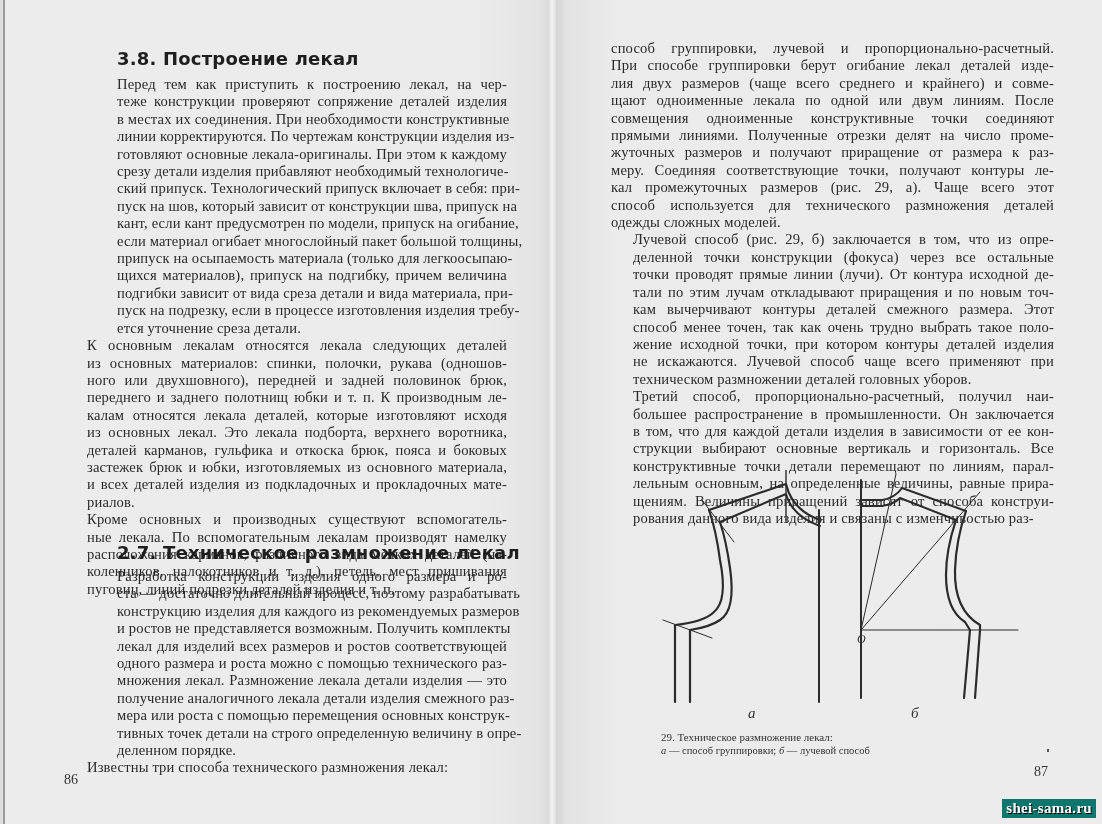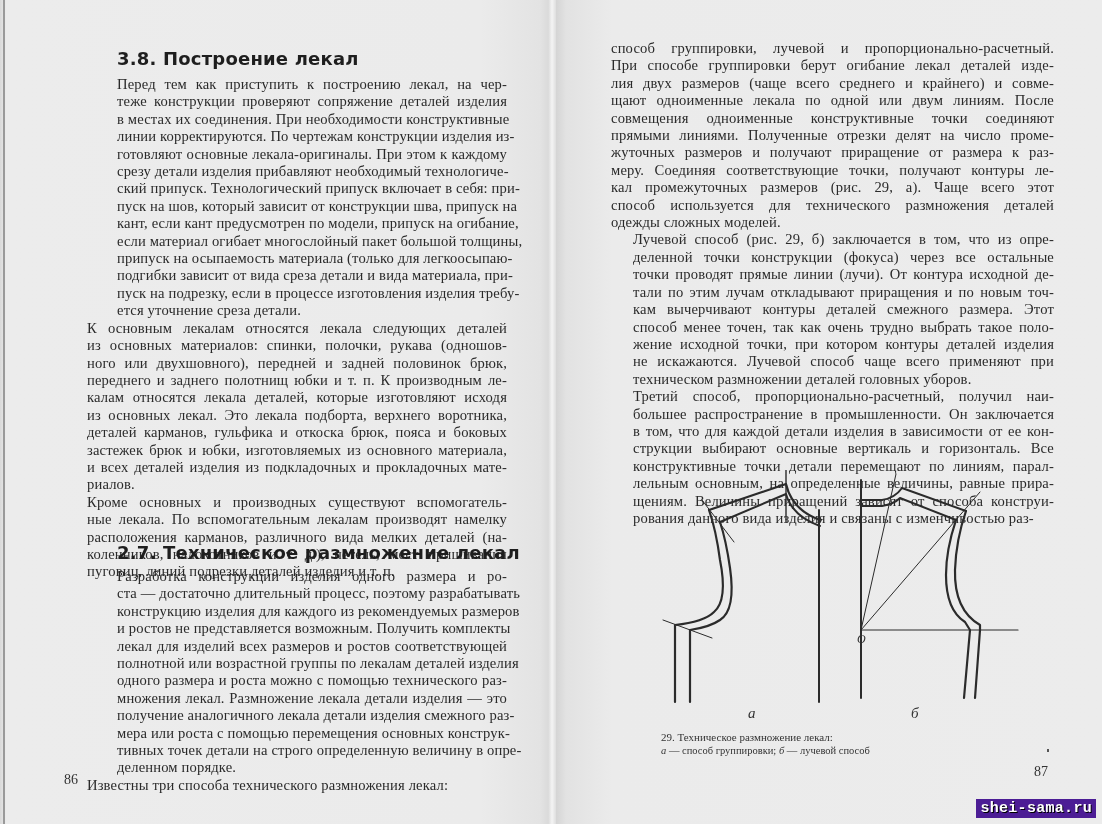--- a/index.html
+++ b/index.html
@@ -39,22 +39,22 @@
       font-weight: bold; font-size: 18px; color: #1e1e1e; letter-spacing: 0.2px;
     }
     .page-number { position: absolute; font-size: 14px; color: #333; }
     .caption { position: absolute; font-size: 10.5px; line-height: 13px; color: #333; }
     .caption .cap-title { font-size: 11px; }
     .caption i { font-style: italic; }
     .figure { position: absolute; left: 650px; top: 470px; width: 390px; height: 260px; }
     .fig-label { position: absolute; font-style: italic; font-size: 15px; color: #333; }
     .watermark {
       position: absolute; right: 6px; bottom: 6px;
-      font-family: Liberation Mono, monospace; font-weight: bold; font-size: 15px;
-      color: #fff; background: #4c1d95; padding: 1px 4px; letter-spacing: 0.3px;
+      font-family: Liberation Serif, serif; font-weight: bold; font-size: 15px;
+      color: #fff; background: #0f766e; padding: 1px 4px; letter-spacing: 0.3px;
       text-shadow: 1px 1px 0 #000;
     }
     .dot { position: absolute; width: 2px; height: 3px; background: #555; }
   </style>
 </head>
 <body>
 
 <div class="spread">
   <div class="page-left"></div>
   <div class="page-right"></div>
@@ -68,20 +68,21 @@
         <span class="line">теже конструкции проверяют сопряжение деталей изделия</span>
         <span class="line">в местах их соединения. При необходимости конструктивные</span>
         <span class="line">линии корректируются. По чертежам конструкции изделия из-</span>
         <span class="line">готовляют основные лекала-оригиналы. При этом к каждому</span>
         <span class="line">срезу детали изделия прибавляют необходимый технологиче-</span>
         <span class="line">ский припуск. Технологический припуск включает в себя: при-</span>
         <span class="line">пуск на шов, который зависит от конструкции шва, припуск на</span>
         <span class="line">кант, если кант предусмотрен по модели, припуск на огибание,</span>
         <span class="line">если материал огибает многослойный пакет большой толщины,</span>
         <span class="line">припуск на осыпаемость материала (только для легкоосыпаю-</span>
+        <span class="line">щихся материалов), припуск на подгибку, причем величина</span>
         <span class="line">подгибки зависит от вида среза детали и вида материала, при-</span>
         <span class="line">пуск на подрезку, если в процессе изготовления изделия требу-</span>
         <span class="line last">ется уточнение среза детали.</span>
       </p>
       <p>
         <span class="line">К основным лекалам относятся лекала следующих деталей</span>
         <span class="line">из основных материалов: спинки, полочки, рукава (одношов-</span>
         <span class="line">ного или двухшовного), передней и задней половинок брюк,</span>
         <span class="line">переднего и заднего полотнищ юбки и т. п. К производным ле-</span>
         <span class="line">калам относятся лекала деталей, которые изготовляют исходя</span>
@@ -102,21 +103,20 @@
 
   <div class="heading" style="left:117px; top:542px;">2.7. Техническое размножение лекал</div>
 
   <div class="text-block" id="left-s2" style="left:65px; top:568px; width:442px;">
       <p class="big-indent">
         <span class="line">Разработка конструкции изделия одного размера и ро-</span>
         <span class="line">ста — достаточно длительный процесс, поэтому разрабатывать</span>
         <span class="line">конструкцию изделия для каждого из рекомендуемых размеров</span>
         <span class="line">и ростов не представляется возможным. Получить комплекты</span>
         <span class="line">лекал для изделий всех размеров и ростов соответствующей</span>
-        <span class="line">полнотной или возрастной группы по лекалам деталей изделия</span>
         <span class="line">одного размера и роста можно с помощью технического раз-</span>
         <span class="line">множения лекал. Размножение лекала детали изделия — это</span>
         <span class="line">получение аналогичного лекала детали изделия смежного раз-</span>
         <span class="line">мера или роста с помощью перемещения основных конструк-</span>
         <span class="line">тивных точек детали на строго определенную величину в опре-</span>
         <span class="line last">деленном порядке.</span>
       </p>
       <p>
         <span class="line last">Известны три способа технического размножения лекал:</span>
       </p>

